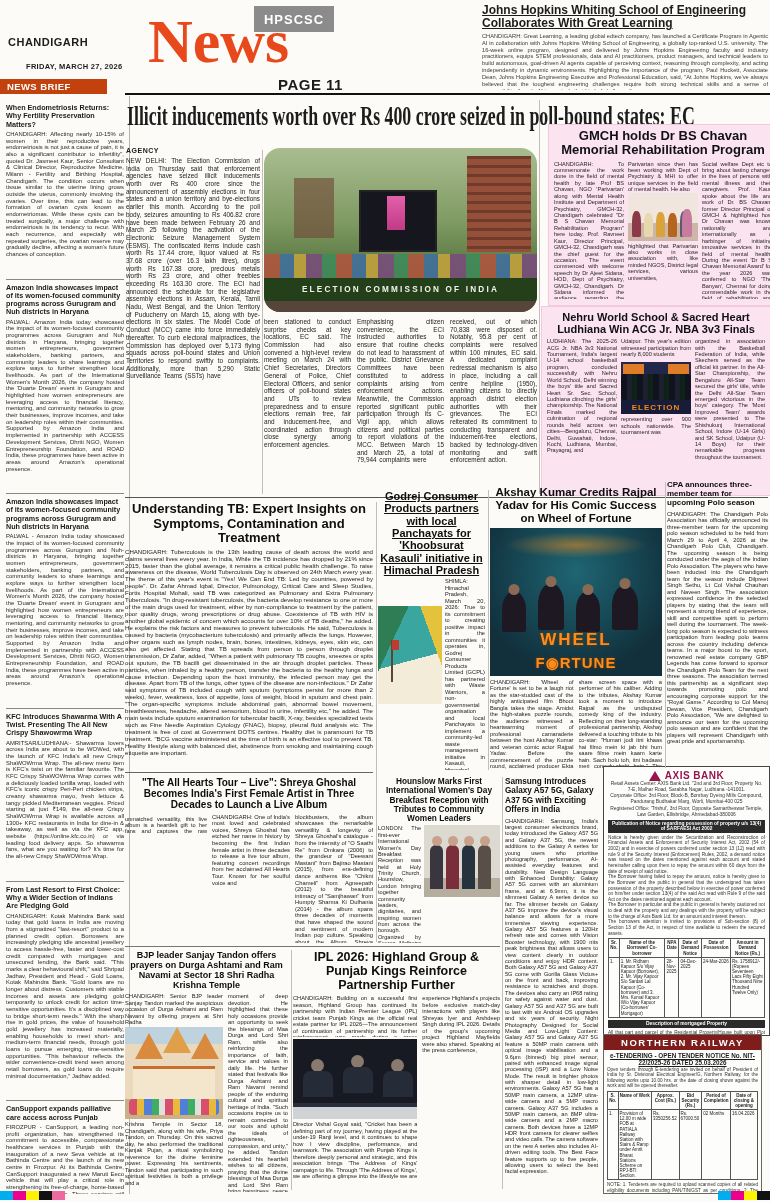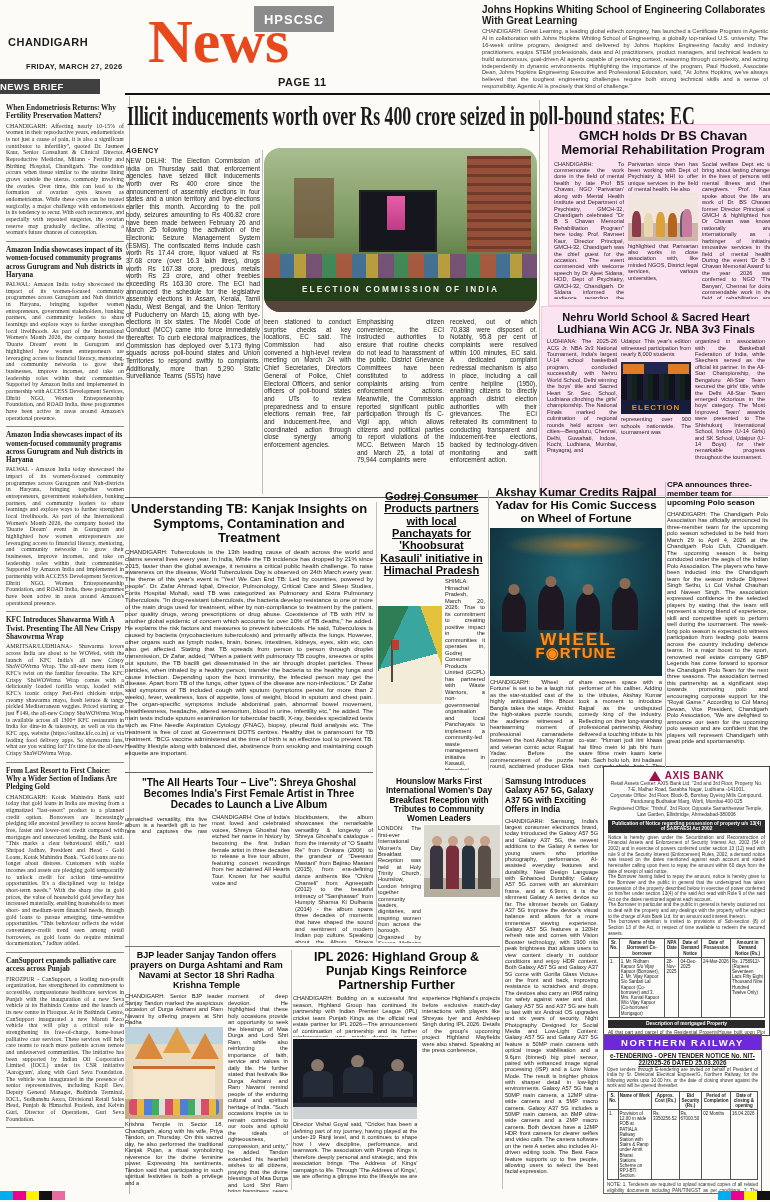--- a/index.html
+++ b/index.html
@@ -5,29 +5,29 @@
   html,body{margin:0;padding:0;background:#e9e7e1;}
   .page{position:relative;width:770px;height:1202px;background:#fcfbf7;font-family:"Liberation Sans",sans-serif;color:#1c1c1c;overflow:hidden;margin:0 auto;}
   .abs{position:absolute;}
   .t{font-size:6.2px;line-height:1.14;text-align:justify;overflow:hidden;color:#222;}
   .hl{font-weight:bold;color:#0f0f0f;overflow:hidden;}
   .rule-h{position:absolute;background:#333;height:1px;}
   .rule-v{position:absolute;background:#c2bfb8;width:1px;}
   
   .city{font-weight:bold;font-size:11px;letter-spacing:.5px;}
   .date{font-weight:bold;font-size:7.5px;letter-spacing:.3px;}
-  .nb-tab{background:#404040;color:#fff;font-weight:bold;font-size:9.5px;display:flex;align-items:center;letter-spacing:.4px;}
+  .nb-tab{background:#c2410c;color:#fff;font-weight:bold;font-size:9.5px;display:flex;align-items:center;padding-left:7px;letter-spacing:.4px;}
   .yug{background:#8b8b8b;color:#fff;font-weight:bold;font-size:13px;display:flex;align-items:center;justify-content:center;letter-spacing:1px;}
   .brand{font-family:"Liberation Serif",serif;font-weight:bold;font-size:62px;color:#e8491c;line-height:1;}
-  .pagenum{font-weight:bold;font-size:11px;letter-spacing:.5px;}
-  .jh-h{font-weight:bold;font-size:10px;line-height:1.12;}
+  .pagenum{font-weight:bold;font-size:15px;letter-spacing:.5px;}
+  .jh-h{font-weight:bold;font-size:12px;line-height:1.12;text-decoration:underline;}
   .jh-b{font-size:5.7px;line-height:1.2;text-align:justify;color:#3a3a3a;}
   
   .nb{border-right:1px solid #b7b4ac;padding:4px 5px 0 6px;overflow:hidden;}
-  .nb-item{border-bottom:1px solid #8a887f;padding:4px 0 5px 0;font-family:Liberation Serif, serif;}
+  .nb-item{border-bottom:1px solid #8a887f;padding:4px 0 21px 0;}
   .nb-h{font-weight:bold;font-size:7.2px;line-height:1.15;margin-bottom:2px;}
   .nb-b{font-size:5.9px;line-height:1.13;text-align:justify;color:#2a2a2a;}
   
   .lead-h{font-family:"Liberation Serif",serif;font-weight:bold;font-size:27px;white-space:nowrap;transform:scaleX(.66);transform-origin:left center;width:152%;}
   .byline{font-weight:bold;font-size:7px;letter-spacing:.5px;}
   .leadcol{font-size:6.4px;line-height:1.2;text-align:justify;overflow:hidden;word-spacing:1px;}
   
   .photo{position:absolute;overflow:hidden;}
   .eci{background:linear-gradient(180deg,#a9bd90 0%,#7f9a62 45%,#5e7c47 70%,#4c6b3a 100%);border-radius:16px;}
   .eci .bldg-r{position:absolute;right:6px;top:8px;width:64px;height:96px;background:
@@ -45,21 +45,21 @@
   .champ{background:linear-gradient(180deg,#20274a 0 70%,#171c38 70% 100%);}
   .champ .ban{position:absolute;top:2px;width:30%;height:10px;background:#e07b28;}
   .champ .crowd{position:absolute;left:0;bottom:14px;width:100%;height:26px;background:
     repeating-linear-gradient(90deg,#10121f 0 6px,#1d2030 6px 11px,#0e2218 11px 16px);border-radius:3px;}
   .champ .txt{position:absolute;left:0;bottom:2px;width:100%;text-align:center;color:#f08a1e;font-weight:bold;font-size:8px;letter-spacing:1px;}
   .wheel{background:radial-gradient(circle at 50% 30%,#1f6573 0%,#11303c 75%);}
   .wheel .glow{position:absolute;left:8%;top:4px;width:84%;height:26px;border-radius:50%;background:radial-gradient(ellipse,rgba(240,140,30,.55),transparent 70%);}
   .fig{position:absolute;background:#1d1822;border-radius:45% 45% 8% 8%;}
   .fig:before{content:"";position:absolute;left:50%;top:-8px;transform:translateX(-50%);width:11px;height:11px;border-radius:50%;background:#8a6a55;}
   .wheel .w1{position:absolute;left:0;bottom:26px;width:100%;text-align:center;color:#ff8c1a;font-weight:bold;font-size:17px;letter-spacing:2px;text-shadow:0 0 3px #7a3c00;}
-  .wheel .w2{position:absolute;left:0;bottom:14px;width:100%;text-align:center;color:#ff8c1a;font-weight:bold;font-size:15px;letter-spacing:1px;text-shadow:0 0 3px #7a3c00;}
+  .wheel .w2{position:absolute;left:0;bottom:4px;width:100%;text-align:center;color:#ff8c1a;font-weight:bold;font-size:15px;letter-spacing:1px;text-shadow:0 0 3px #7a3c00;}
   .mural{background:
     linear-gradient(115deg,#2f7d55 28%,transparent 28%),
     linear-gradient(250deg,#e5c23c 22%,transparent 22%),
     linear-gradient(165deg,#3aa6a0 55%,transparent 55%),
     linear-gradient(180deg,#8fd0e8 0 20%,#f2ecd9 20% 100%);}
   .mural .flag{position:absolute;left:14px;top:34px;width:7px;height:10px;background:#c23a2e;}
   .mural .pole{position:absolute;left:13px;top:34px;width:1.5px;height:42px;background:#5a4632;}
   .album{background:#0b0b0d;}
   .album .a1{position:absolute;left:0;top:16px;width:100%;text-align:center;color:#ff7bac;font-family:"Liberation Serif",serif;font-style:italic;font-weight:bold;font-size:14px;line-height:1.05;}
   .album .live{position:absolute;left:0;top:64px;width:100%;text-align:center;color:#f2f2f2;font-size:6px;letter-spacing:3px;font-weight:bold;}
@@ -87,21 +87,21 @@
   
   .axisbox{border:1.5px solid #444;background:#fdfdfb;padding:3px 4px;overflow:hidden;}
   .axis-brand{display:flex;align-items:center;justify-content:center;gap:4px;font-weight:bold;font-size:10px;letter-spacing:.5px;color:#97144d;}
   .axis-tri{width:0;height:0;border-left:6px solid transparent;border-right:6px solid transparent;border-bottom:10px solid #97144d;}
   .axis-ad{font-size:4.9px;text-align:center;line-height:1.25;color:#333;}
   .axis-strip{background:#2b2b2b;color:#fff;font-weight:bold;font-size:4.9px;text-align:center;padding:1.5px 2px;margin:2px 0;}
   .axis-p{font-size:4.7px;line-height:1.2;text-align:justify;color:#333;}
   table.mini{border-collapse:collapse;width:100%;margin-top:2px;}
   table.mini th,table.mini td{border:.5px solid #555;font-size:4.5px;line-height:1.15;padding:1px;vertical-align:top;text-align:left;}
   table.mini th{font-weight:bold;text-align:center;}
-  .rail-bar{background:#6d28d9;color:#fff;font-weight:bold;text-align:center;letter-spacing:1.5px;font-size:9.5px;padding:2px 0;}
+  .rail-bar{background:#7f1d1d;color:#fff;font-weight:bold;text-align:center;letter-spacing:1.5px;font-size:9.5px;padding:2px 0;}
   .rail-not{font-weight:bold;font-size:6.3px;text-align:center;text-decoration:underline;margin:2px 0 1px;}
   .rail-p{font-size:4.6px;line-height:1.18;text-align:justify;color:#333;}
   .cmyk{position:absolute;bottom:2px;height:9px;display:flex;}
   .cmyk i{width:13px;height:9px;display:block;}
 </style>
 </head>
 <body>
 
 <div class="page">
 
@@ -205,21 +205,21 @@
         </div>
         <div class="t5" style="height:60px;">representing over 900 schools nationwide. The tournament was</div>
       </div>
       <div class="t5">organized in association with the Basketball Federation of India, while Skechers served as the official kit partner. In the All-Star Championship, the Bengaluru All-Star Team secured the girls' title, while the Delhi All-Star Team emerged victorious in the boys' category. The 'Most Improved Team' awards were presented to The Shishukunj International School, Indore (U-14 Girls) and SK School, Udaipur (U-14 Boys) for their remarkable progress throughout the tournament.</div>
     </div>
   </div>
 
   <div class="rule-h" style="left:125px;top:497px;width:643px;background:#555;"></div>
 
   <div class="abs" style="left:125px;top:502px;width:248px;height:268px;overflow:hidden;">
-    <div class="sec-h" style="font-size:13px;">Understanding TB: Kanjak Insights on Symptoms, Contamination and Treatment</div>
+    <div class="sec-h" style="font-size:13px;">Understanding TB: Expert Insights on Symptoms, Contamination and Treatment</div>
     <div class="t" style="margin-top:3px;height:232px;font-size:6.1px;">CHANDIGARH: Tuberculosis is the 13th leading cause of death across the world and claims several lives every year. In India, While the TB incidence has dropped by 21% since 2015, faster than the global average, it remains a critical public health challenge. To raise awareness on the disease, World Tuberculosis Day is observed on 24th March every year. The theme of this year's event is "Yes! We Can End TB: Led by countries, powered by people". Dr. Zafar Ahmad Iqbal, Director, Pulmonology, Critical Care and Sleep Studies, Fortis Hospital Mohali, said TB was categorized as Pulmonary and Extra Pulmonary Tuberculosis. "In drug-resistant tuberculosis, the bacteria develop resistance to one or more of the main drugs used for treatment, either by non-compliance to treatment by the patient, poor quality drugs, wrong prescriptions or drug abuse. Coexistence of TB with HIV is another global epidemic of concern which accounts for over 10% of TB deaths," he added. He explains the risk factors and measures to prevent tuberculosis. He said, Tuberculosis is caused by bacteria (mycobacterium tuberculosis) and primarily affects the lungs. However, other organs such as lymph nodes, brain, bones, intestines, kidneys, eyes, skin etc, can also get affected. Stating that TB spreads from person to person through droplet transmission, Dr Zafar, added, "When a patient with pulmonary TB coughs, sneezes or spits out sputum, the TB bacilli get disseminated in the air through droplet particles. These particles, when inhaled by a healthy person, transfer the bacteria to the healthy lungs and cause infection. Depending upon the host immunity, the infected person may get the disease. Apart from TB of the lungs, other types of the disease are non-infectious." Dr Zafar said symptoms of TB included cough with sputum (symptoms persist for more than 2 weeks), fever, weakness, loss of appetite, loss of weight, blood in sputum and chest pain. "The organ-specific symptoms include abdominal pain, abnormal bowel movement, breathlessness, headache, altered sensorium, blood in urine, infertility etc," he added. The main tests include sputum examination for tubercular bacilli, X-ray, besides specialized tests such as Fine Needle Aspiration Cytology (FNAC), biopsy, pleural fluid analysis etc. The treatment is free of cost at Government DOTS centres. Healthy diet is paramount for TB treatment. "BCG vaccine administered at the time of birth is an effective tool to prevent TB. Healthy lifestyle along with balanced diet, abstinence from smoking and maintaining cough etiquette are important.</div>
   </div>
 
   <div class="abs" style="left:378px;top:490px;width:107px;height:280px;overflow:hidden;">
     <div class="sec-h" style="font-size:11px;text-decoration:underline;">Godrej Consumer Products partners with local Panchayats for 'Khoobsurat Kasauli' initiative in Himachal Pradesh</div>
     <div style="margin-top:2px;">
       <div class="photo mural" style="position:relative;float:left;width:64px;height:98px;margin:28px 3px 2px 0;">
         <div class="pole"></div>
           <div class="flag"></div>
       </div>

